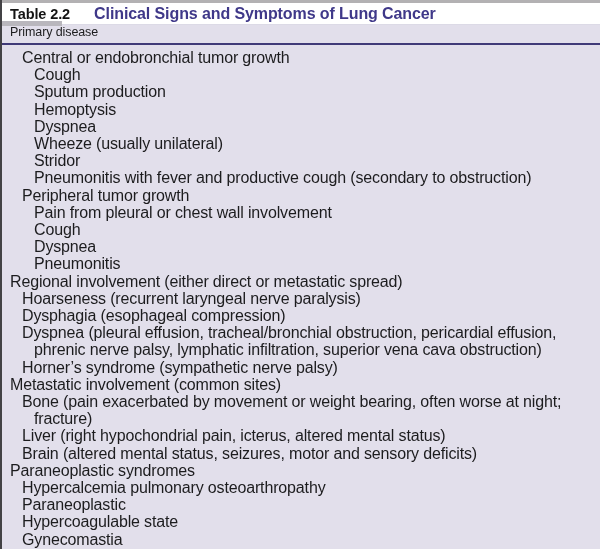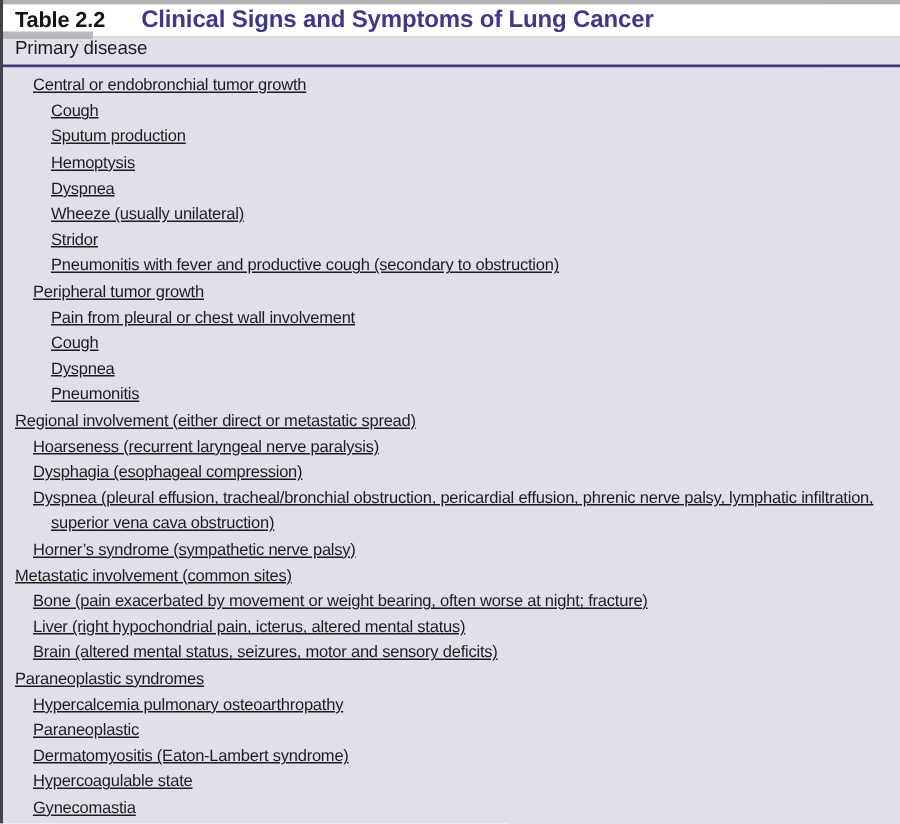--- a/index.html
+++ b/index.html
@@ -8,21 +8,21 @@
     width: 600px;
     height: 549px;
     overflow: hidden;
     background: #ffffff;
     font-family: "Liberation Sans", sans-serif;
   }
   .table-wrap {
     position: relative;
     width: 552px;
     height: 549px;
-    background: #e5e5e5;
+    background: #0ea5e9;
   }
   .top-strip {
     position: absolute;
     top: 0; left: 0;
     width: 600px; height: 3px;
     background: #b3b1b3;
   }
   .left-edge {
     position: absolute;
     top: 0; left: 0;
@@ -81,27 +81,26 @@
   .list-body {
     position: absolute;
     top: 45px; left: 0;
     width: 600px; height: 504px;
     background: #e2dfeb;
     box-sizing: border-box;
     padding-top: 4px;
     overflow: hidden;
   }
   .row {
-    font-size: 11px;
+    font-size: 16px;
     line-height: 17.2px;
     color: #1c1c1e;
     letter-spacing: -0.15px;
     padding-right: 8px;
     box-sizing: border-box;
-    text-decoration: underline;
   }
   .row.l0 { padding-left: 22px; text-indent: -12px; }
   .row.l1 { padding-left: 34px; text-indent: -12px; }
   .row.l2 { padding-left: 46px; text-indent: -12px; }
 </style>
 </head>
 <body>
 
 <div class="table-wrap">
   <div class="top-strip"></div>
@@ -136,17 +135,16 @@
       <div class="row l1">Dysphagia (esophageal compression)</div>
       <div class="row l1">Dyspnea (pleural effusion, tracheal/bronchial obstruction, pericardial effusion, phrenic nerve palsy, lymphatic infiltration, superior vena cava obstruction)</div>
       <div class="row l1">Horner’s syndrome (sympathetic nerve palsy)</div>
       <div class="row l0">Metastatic involvement (common sites)</div>
       <div class="row l1">Bone (pain exacerbated by movement or weight bearing, often worse at night; fracture)</div>
       <div class="row l1">Liver (right hypochondrial pain, icterus, altered mental status)</div>
       <div class="row l1">Brain (altered mental status, seizures, motor and sensory deficits)</div>
       <div class="row l0">Paraneoplastic syndromes</div>
       <div class="row l1">Hypercalcemia pulmonary osteoarthropathy</div>
       <div class="row l1">Paraneoplastic</div>
-      <div class="row l1">Dermatomyositis (Eaton-Lambert syndrome)</div>
       <div class="row l1">Hypercoagulable state</div>
       <div class="row l1">Gynecomastia</div>
     </div>
 </div>
 
 </body></html>

